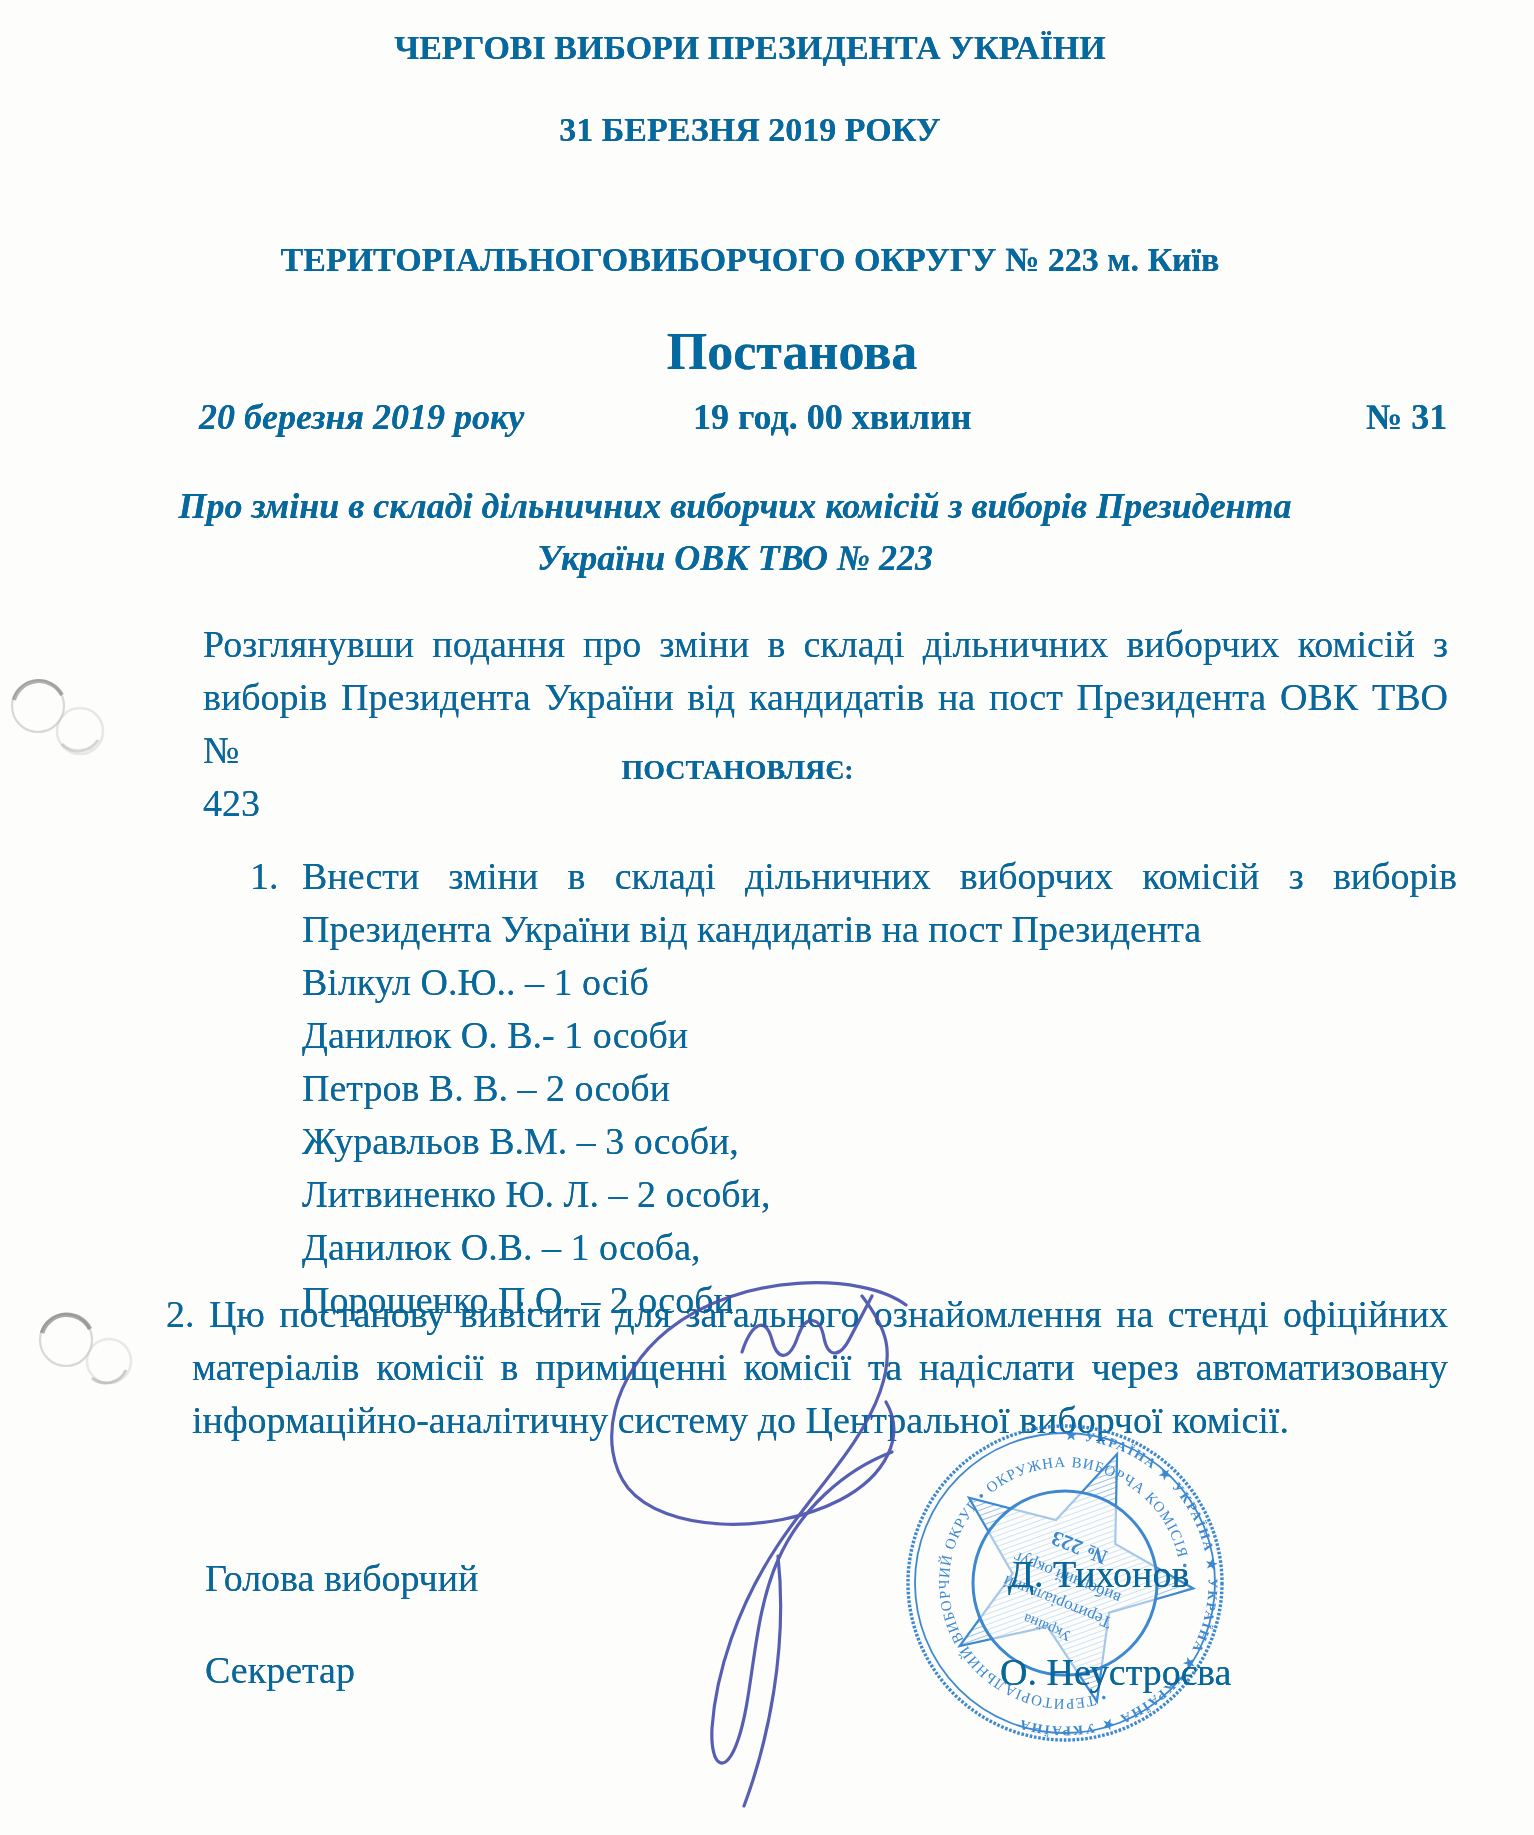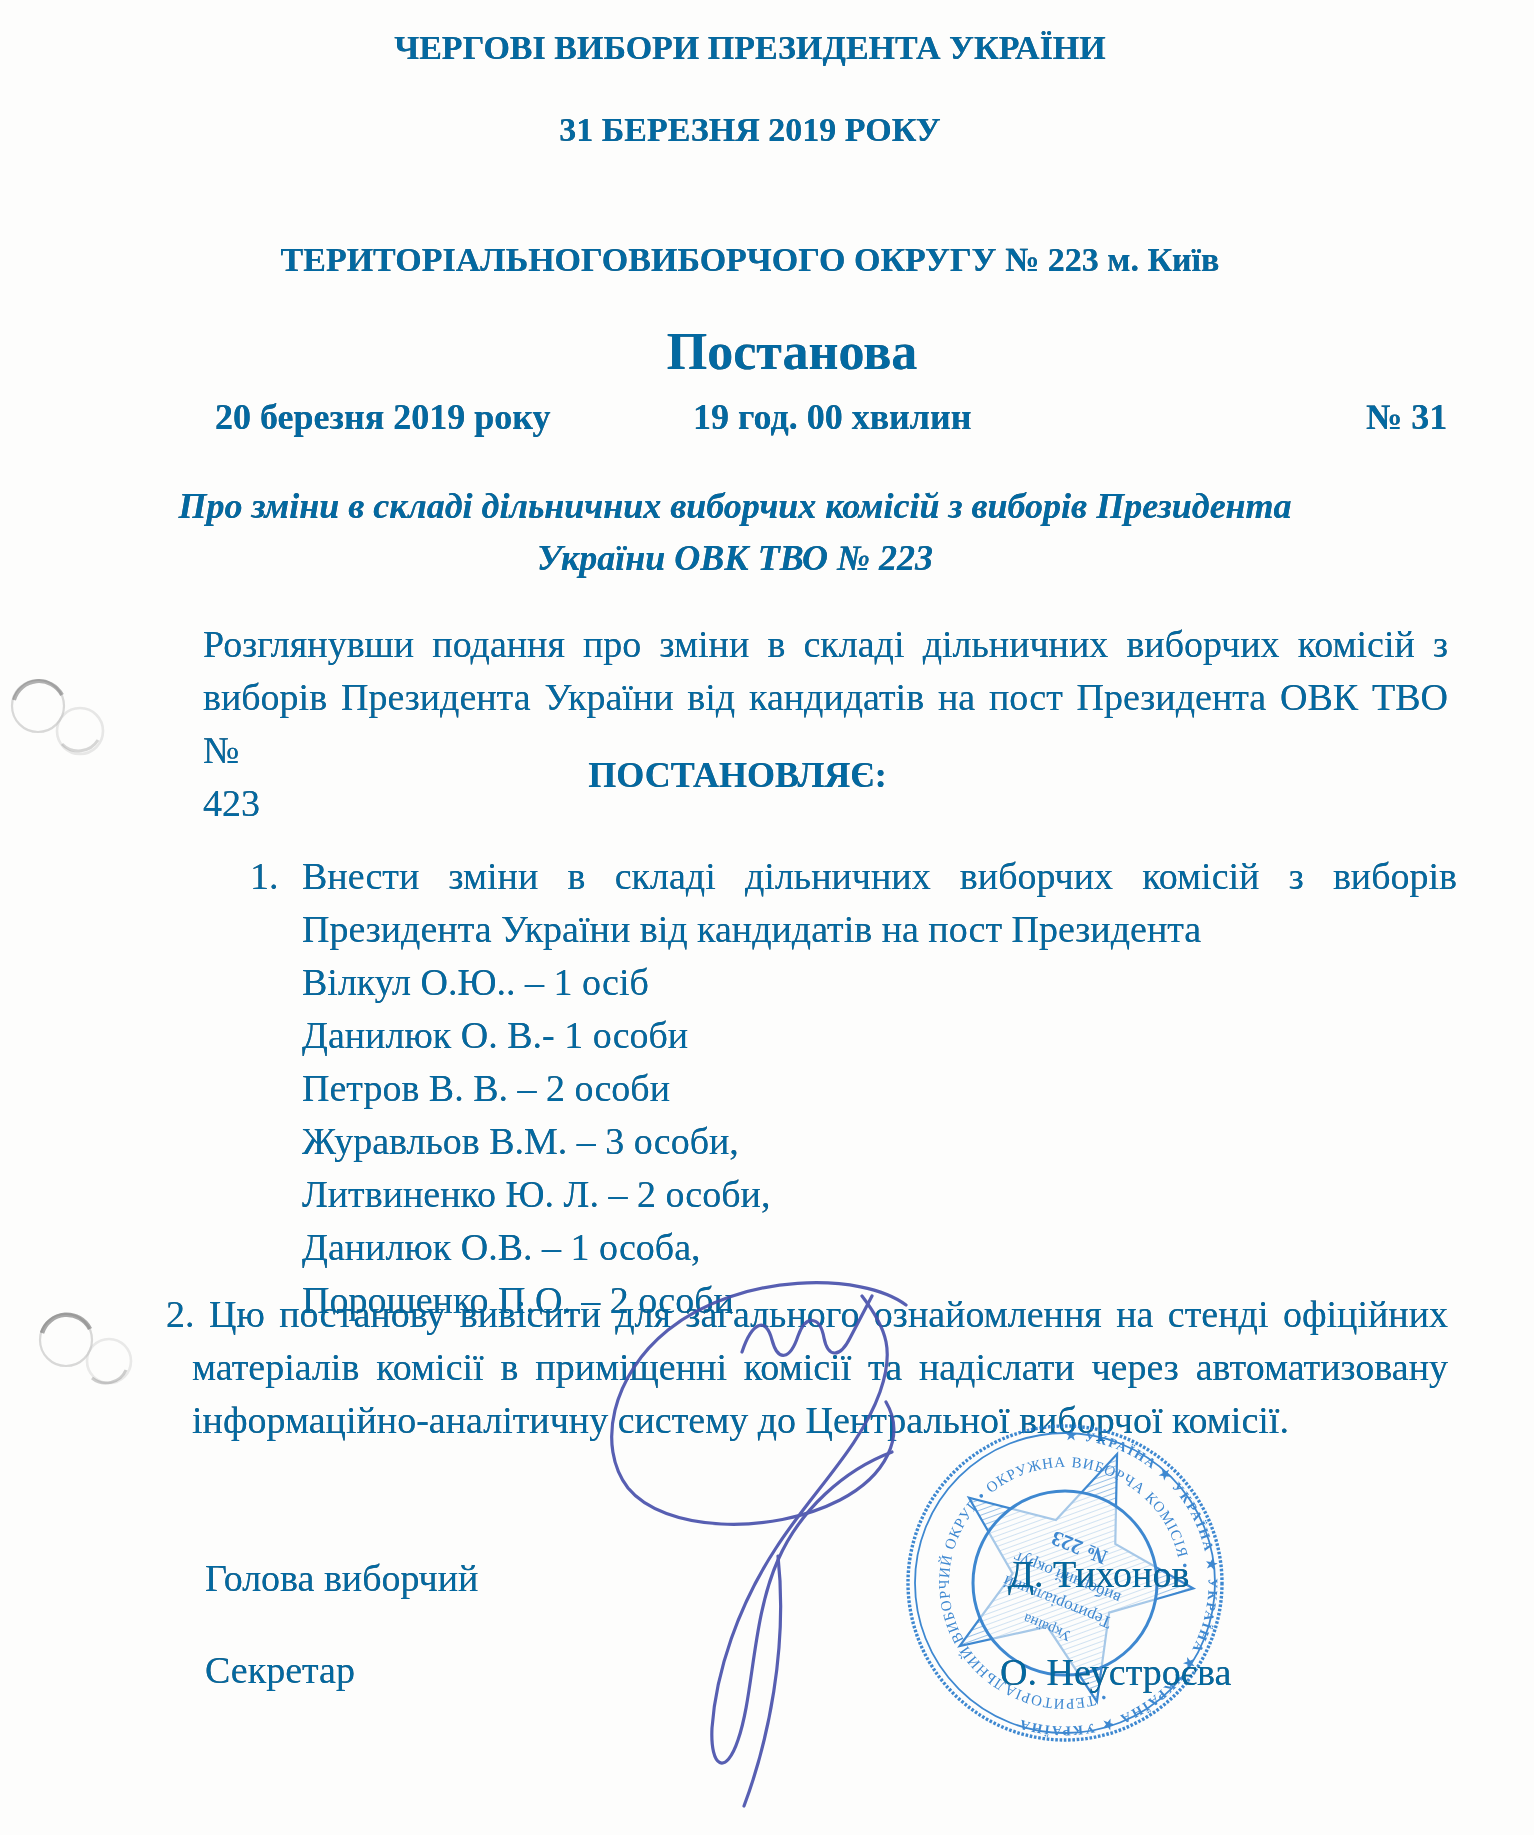--- a/index.html
+++ b/index.html
@@ -29,36 +29,36 @@
 <body>
 
 <div class="page">
 
   <div class="abs center-line h34 soft" style="top:28px;">ЧЕРГОВІ ВИБОРИ ПРЕЗИДЕНТА УКРАЇНИ</div>
   <div class="abs center-line h34 soft" style="top:110px;">31 БЕРЕЗНЯ 2019 РОКУ</div>
   <div class="abs center-line h34 soft" style="top:240px;">ТЕРИТОРІАЛЬНОГОВИБОРЧОГО ОКРУГУ № 223 м. Київ</div>
 
   <div class="abs doc-title soft" style="top:322px;left:0;width:1500px;text-align:center;">Постанова</div>
 
-  <div class="abs meta soft" style="top:396px;left:215px;">20  березня 2019 року</div>
+  <div class="abs meta soft" style="top:396px;left:199px;font-style:italic;">20  березня 2019 року</div>
   <div class="abs meta soft" style="top:396px;left:693px;">19 год. 00 хвилин</div>
   <div class="abs meta soft" style="top:396px;left:1366px;">№ 31</div>
 
   <div class="abs soft" style="top:480px;left:0;width:1470px;text-align:center;font-weight:bold;font-size:36px;line-height:52px;font-style:italic;">
     <div>Про зміни в складі   дільничних виборчих комісій з виборів Президента</div>
     <div>України ОВК ТВО № 223</div>
   </div>
 
   <div class="abs body-text soft" style="top:618px;left:203px;width:1245px;">
     <div class="jl">Розглянувши подання  про зміни в складі   дільничних виборчих комісій з</div>
     <div class="jl">виборів Президента України від кандидатів на пост Президента  ОВК ТВО №</div>
     <div>423</div>
   </div>
 
-  <div class="abs soft" style="top:754px;left:0;width:1475px;text-align:center;font-weight:bold;font-size:36px;">ПОСТАНОВЛЯЄ:</div>
+  <div class="abs soft" style="top:754px;left:0;width:1475px;text-align:center;font-weight:bold;font-size:28px;">ПОСТАНОВЛЯЄ:</div>
 
   <div class="abs body-text soft" style="top:850px;left:250px;">1.</div>
   <div class="abs body-text soft" style="top:850px;left:302px;width:1155px;">
     <div class="jl">Внести зміни  в складі    дільничних виборчих комісій з виборів</div>
     <div>Президента України від кандидатів  на пост Президента</div>
     <div>Вілкул О.Ю..  – 1 осіб</div>
     <div>Данилюк О. В.- 1 особи</div>
     <div>Петров В. В.  – 2 особи</div>
     <div>Журавльов В.М.  –  3 особи,</div>
     <div>Литвиненко Ю. Л. – 2 особи,</div>

